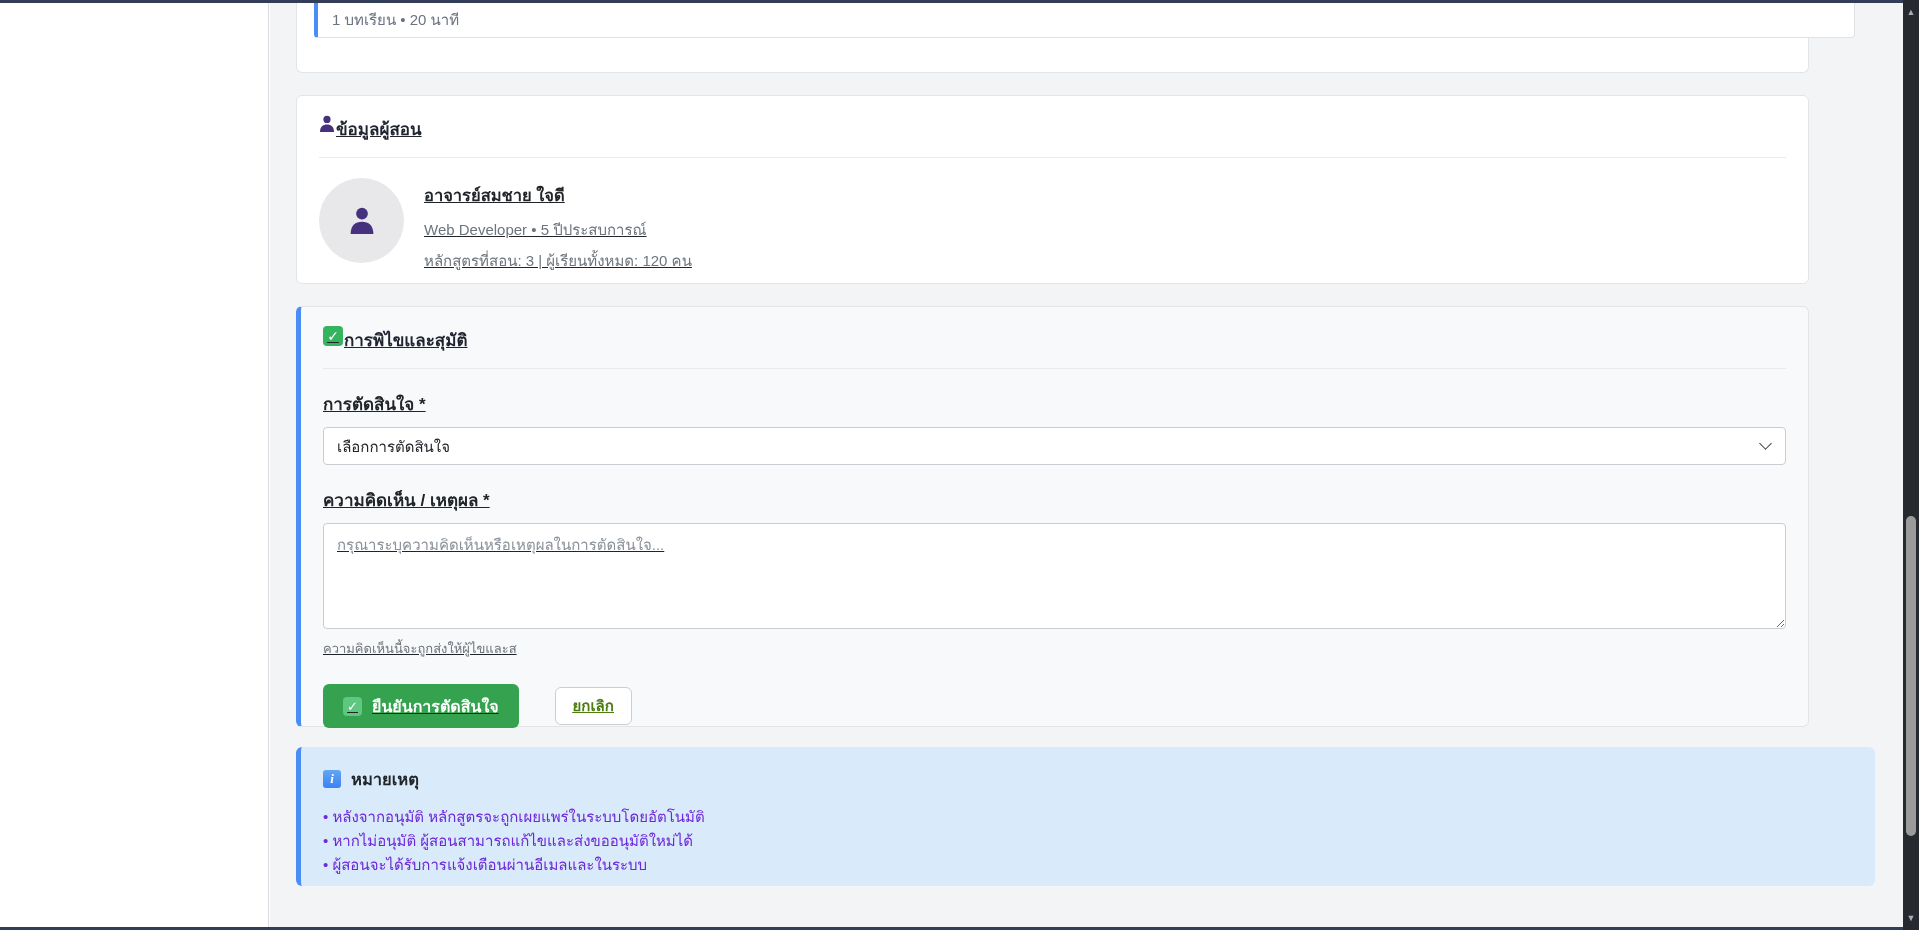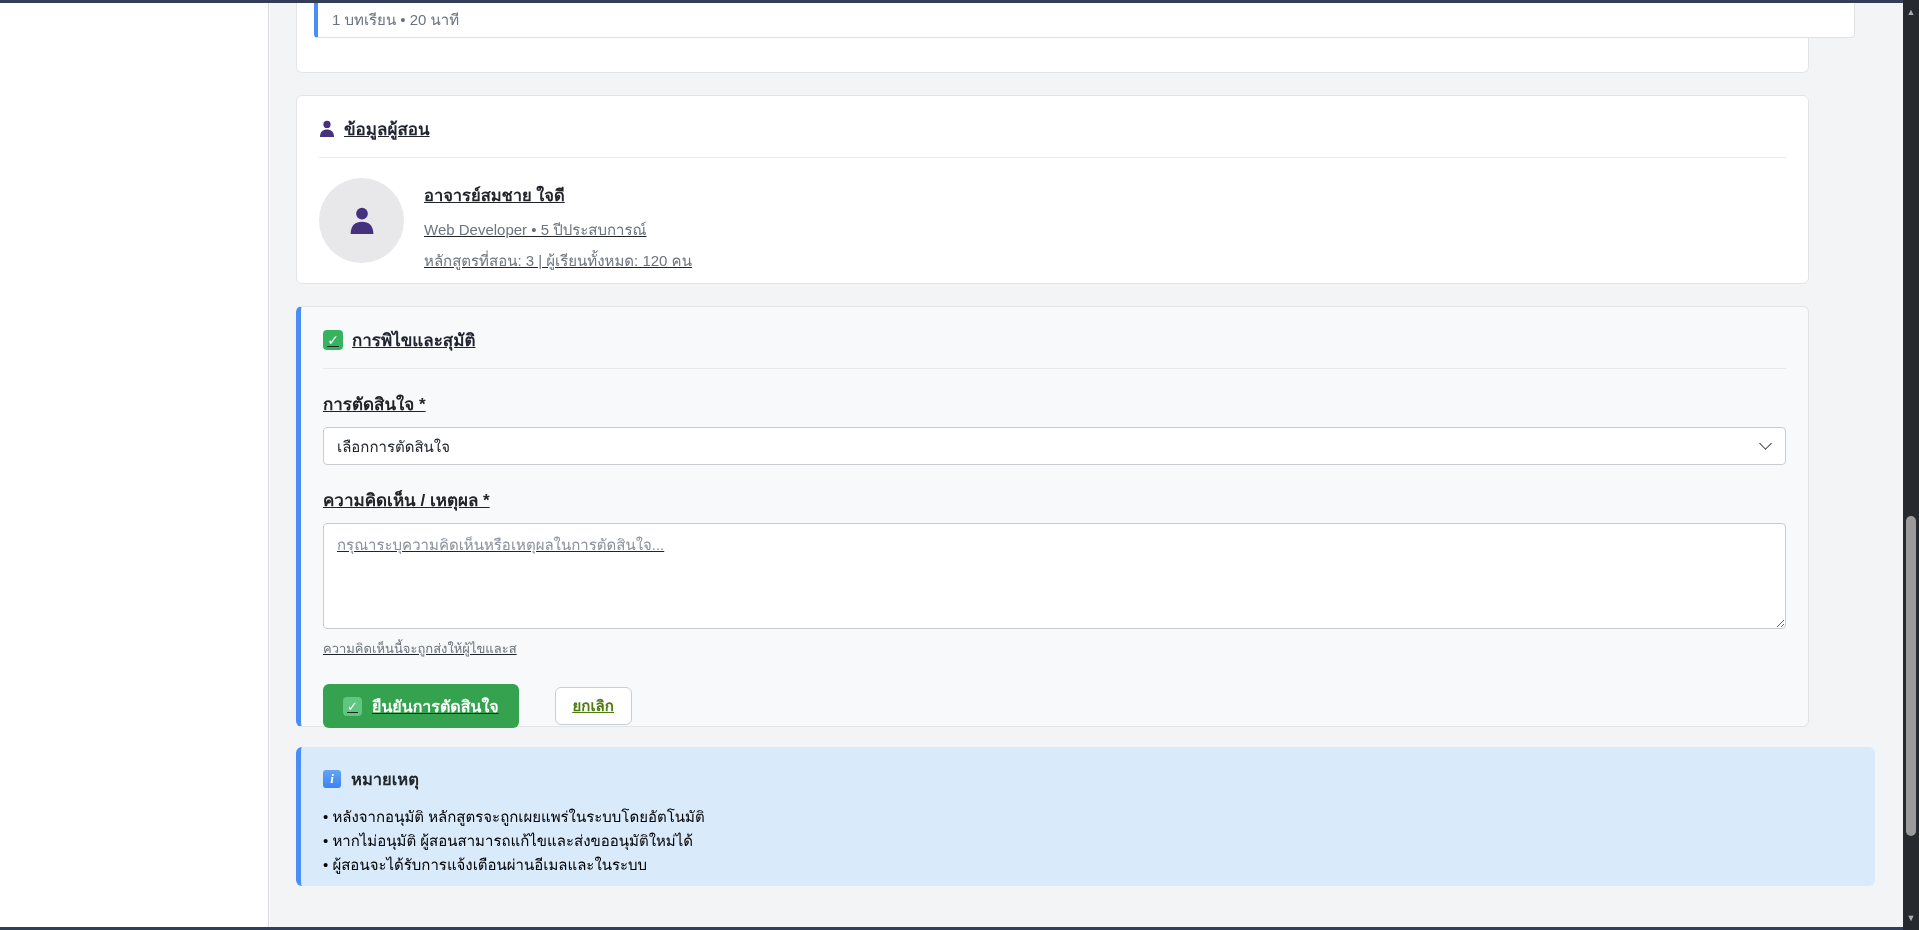--- a/index.html
+++ b/index.html
@@ -34,21 +34,21 @@
     position: absolute; left: 17px; top: 0; width: 1541px; height: 35px;
     background: #ffffff; border: 1px solid #e0e3e6; border-top: none;
     border-left: 4px solid #4a8ef5; border-radius: 0 0 4px 4px;
     display: flex; align-items: flex-start; padding: 5px 14px 0 14px;
   }
   .lesson-meta { font-size: 15px; color: #6b7280; }
 
   
   .card-inst { top: 92px; height: 189px; padding: 0 22px; }
   .card-header {
-    display: flex; align-items: center; gap: 9px;
+    display: flex; align-items: flex-start; gap: 1px;
     padding: 19px 0 15px 0; border-bottom: 1px solid #e7eaed;
   }
   .card-header h2 { font-size: 17px; font-weight: bold; color: #1f2430; }
   .person-icon svg { display: block; }
   .inst-body { display: flex; align-items: flex-start; padding-top: 20px; }
   .avatar {
     width: 85px; height: 85px; border-radius: 50%; background: #e8e8ea;
     display: flex; align-items: center; justify-content: center; flex: 0 0 auto;
   }
   .inst-text { margin-left: 20px; padding-top: 4px; }
@@ -115,21 +115,21 @@
   .note-title { display: flex; align-items: center; gap: 10px; padding-top: 19px; }
   .note-title-text { font-size: 16.5px; font-weight: bold; color: #212529; }
   .info-emoji {
     width: 18px; height: 18px; border-radius: 3px;
     background: linear-gradient(180deg, #64a5f0, #3b82f6);
     display: inline-flex; align-items: center; justify-content: center;
     color: #ffffff; font-size: 13px; font-weight: bold; font-family: "Liberation Serif", serif;
     font-style: italic; flex: 0 0 auto;
   }
   .note-items { margin-top: 13px; }
-  .note-item { font-size: 15px; color: #000000; line-height: 24px; }
+  .note-item { font-size: 15px; color: #6d28d9; line-height: 24px; }
   .note-item::before { content: "\2022  "; }
 
   
   .scrollbar {
     position: absolute; left: 1903px; top: 0; width: 16px; height: 930px;
     background: #26292e; z-index: 11;
   }
   .scroll-arrow {
     position: absolute; left: 0; width: 16px; height: 16px; color: #a9adb3;
     font-size: 9px; display: flex; align-items: center; justify-content: center;

